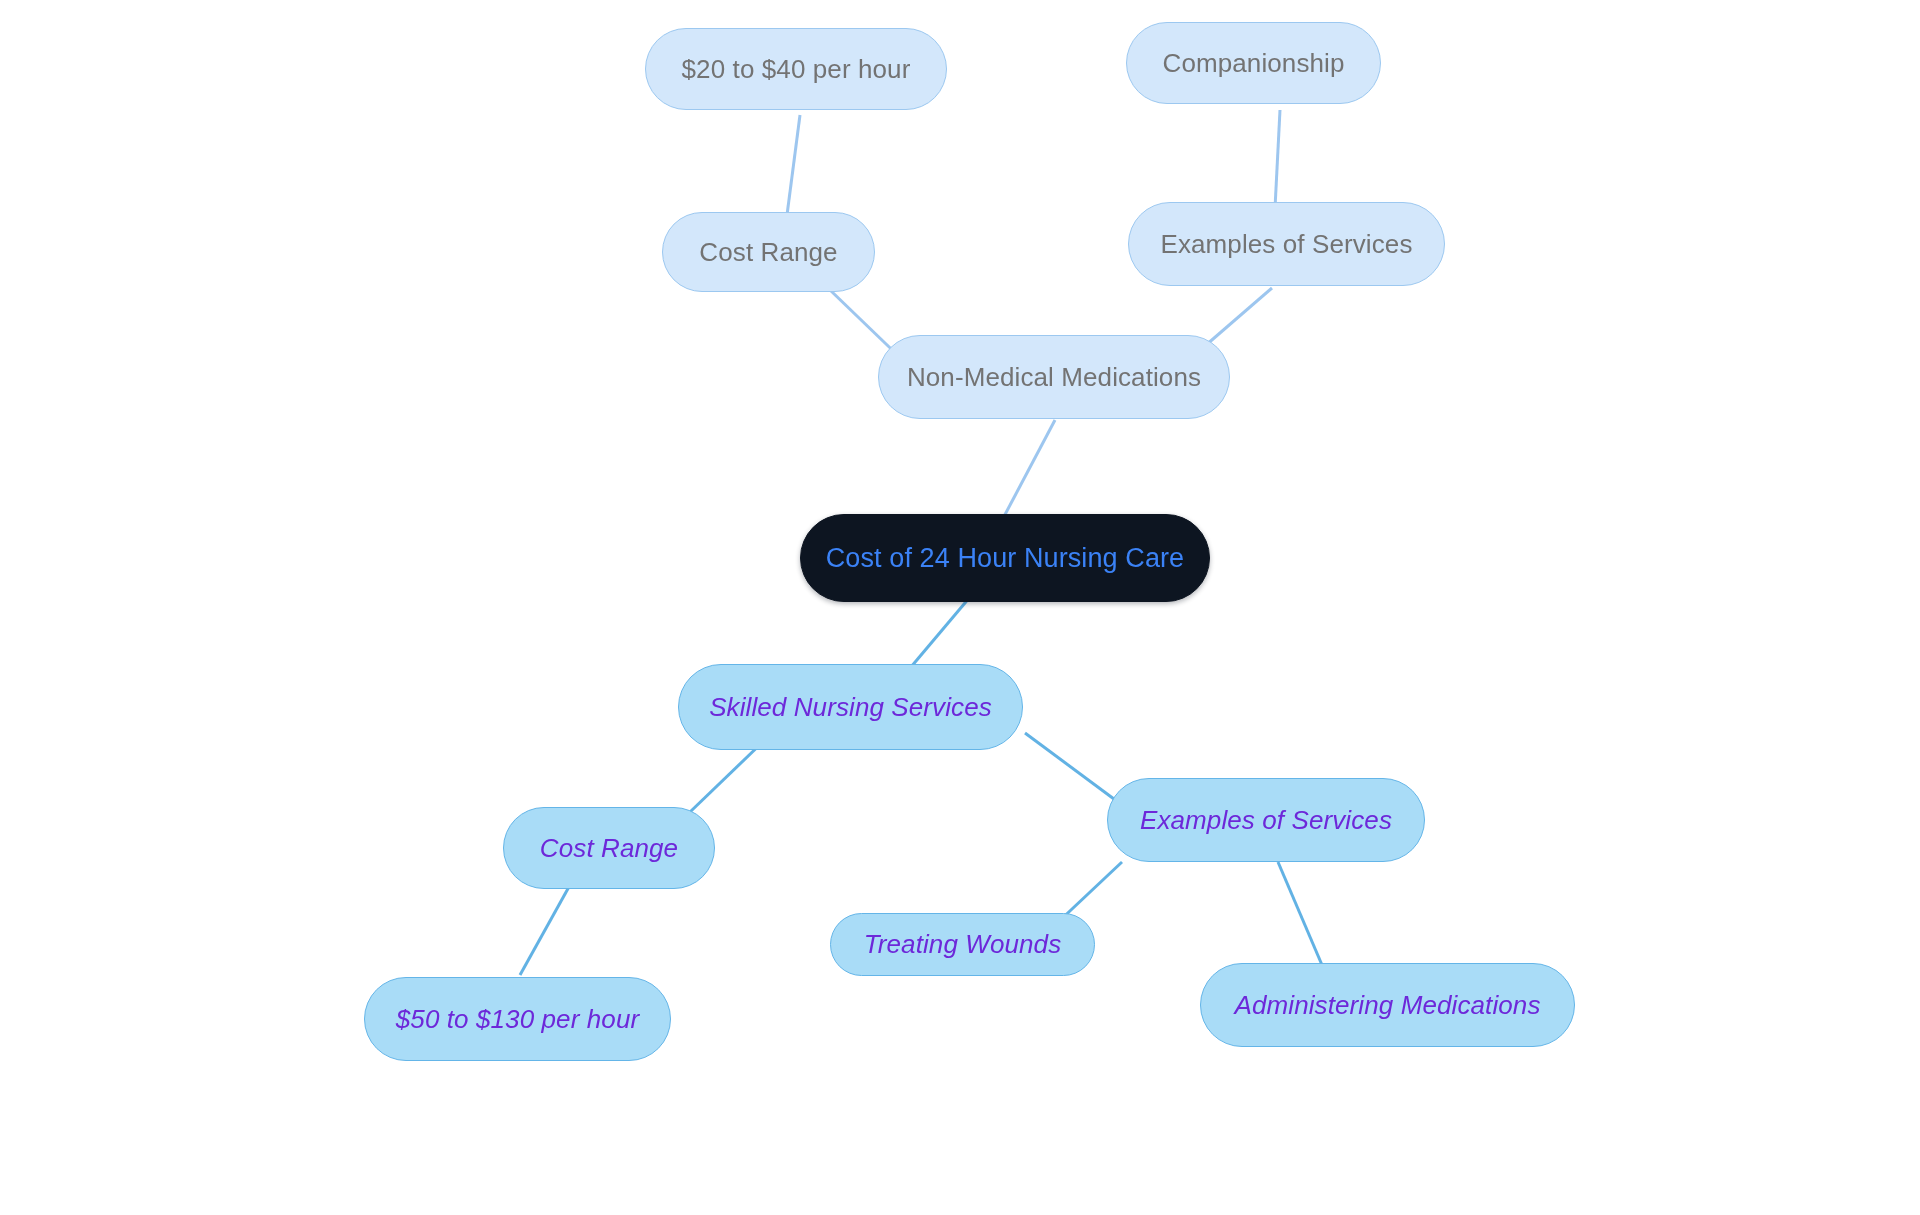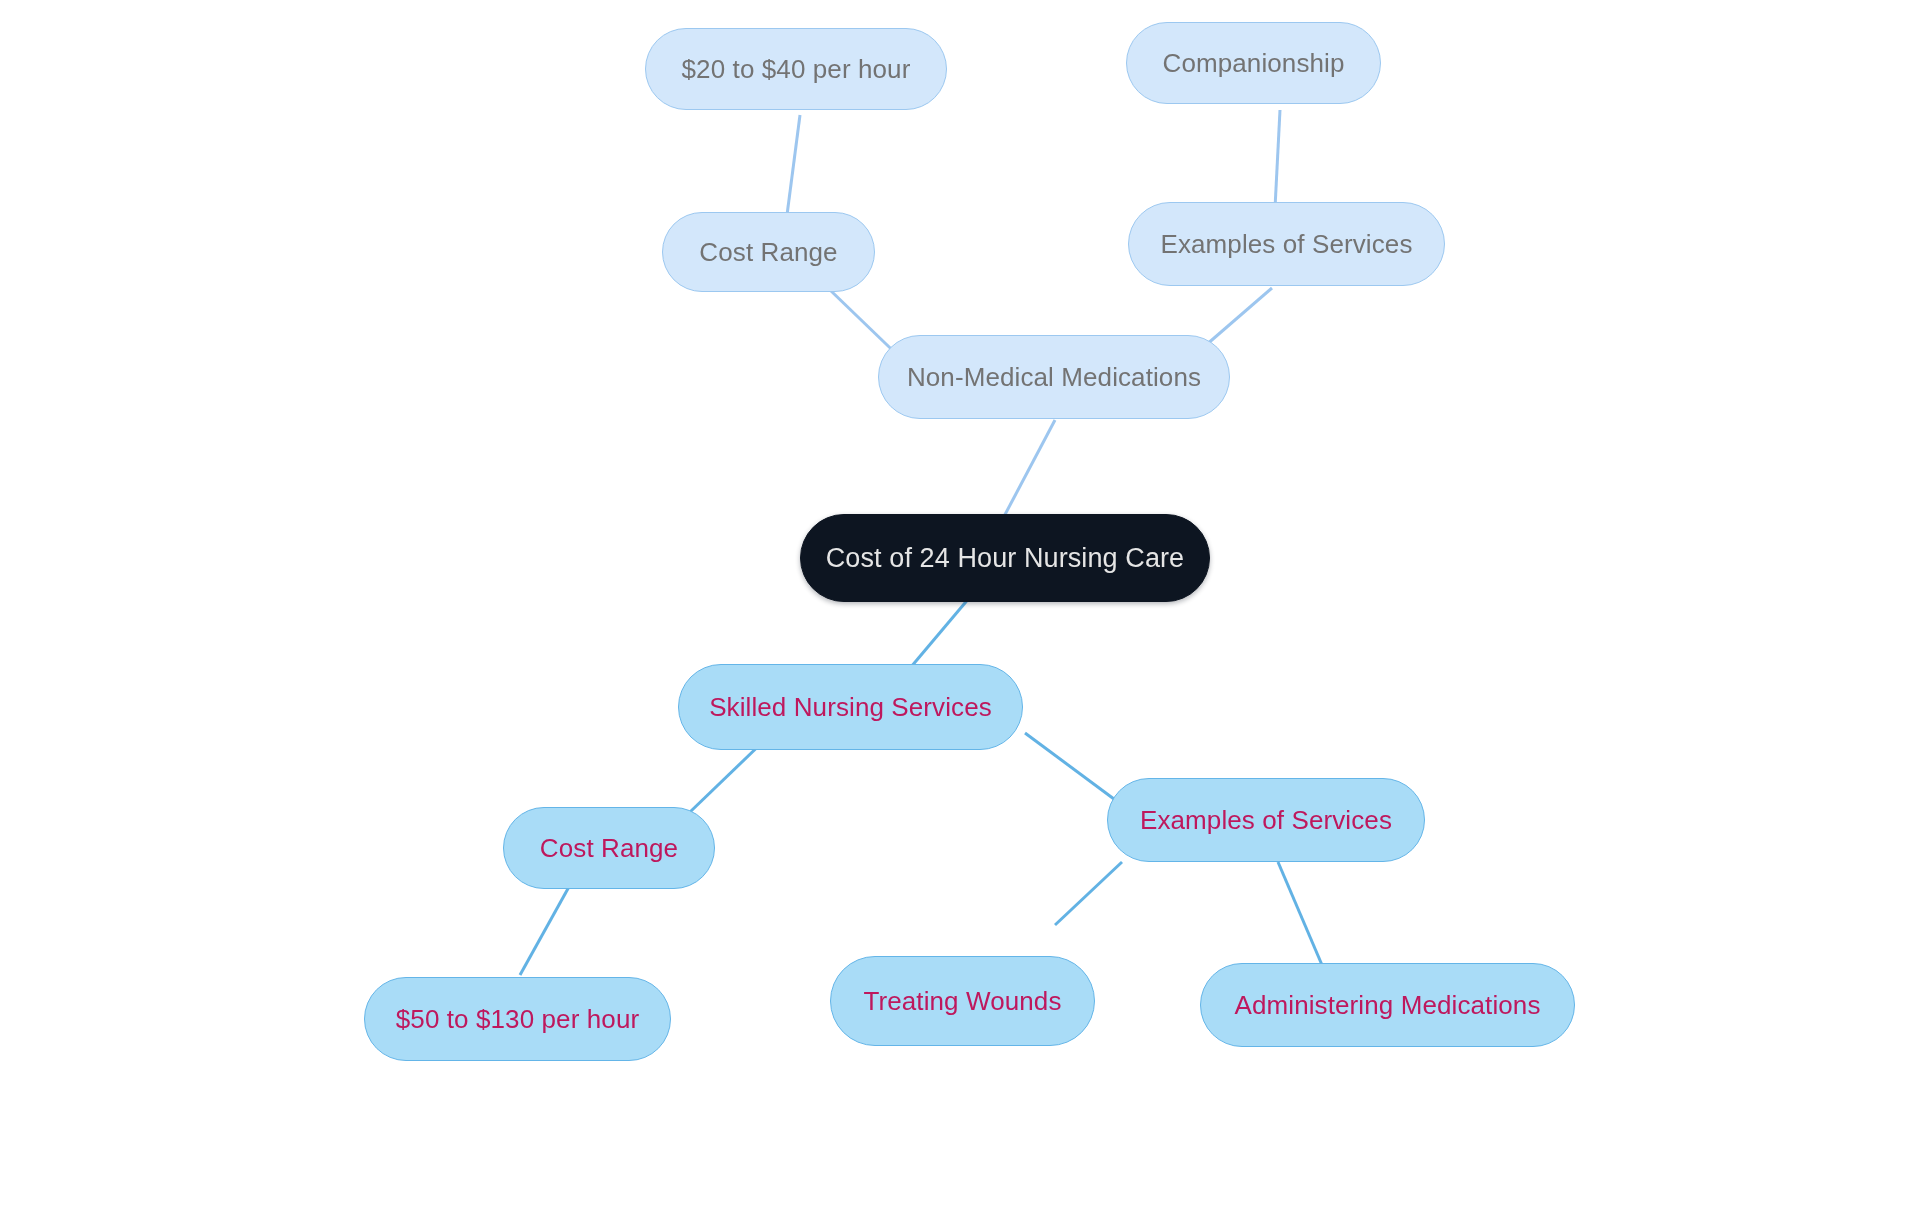--- a/index.html
+++ b/index.html
@@ -31,36 +31,37 @@
     display: flex;
     align-items: center;
     justify-content: center;
     text-align: center;
     border-radius: 999px;
     white-space: nowrap;
     letter-spacing: 0.1px;
   }
   .node-root {
     background: #0d1521;
-    color: #e5e5e5;
+    color: #3b82f6;
     border: 1px solid #0d1521;
     font-size: 27px;
     box-shadow: 0 2px 5px rgba(10,18,30,0.30);
   }
   .node-upper {
     background: #d3e7fb;
     color: #737373;
     border: 1.6px solid #9cc8f0;
     font-size: 26px;
   }
   .node-lower {
     background: #a9dcf7;
-    color: #be185d;
+    color: #6d28d9;
     border: 1.6px solid #64b5e8;
     font-size: 26px;
+    font-style: italic;
   }
   .logo {
     position: absolute;
     left: 1425px;
     top: 1105px;
     width: 480px;
     height: 105px;
   }
   .logo svg { display: block; }
 </style>
@@ -118,21 +119,21 @@
   </div>
 
   <div class="node node-lower" style="left:364px; top:977px; width:307px; height:84px;">
     <span>$50 to $130 per hour</span>
   </div>
 
   <div class="node node-lower" style="left:1107px; top:778px; width:318px; height:84px;">
     <span>Examples of Services</span>
   </div>
 
-  <div class="node node-lower" style="left:830px; top:956px; width:265px; height:90px;">
+  <div class="node node-lower" style="left:830px; top:913px; width:265px; height:63px;">
     <span>Treating Wounds</span>
   </div>
 
   <div class="node node-lower" style="left:1200px; top:963px; width:375px; height:84px;">
     <span>Administering Medications</span>
   </div>
 
 
 </div>
 

